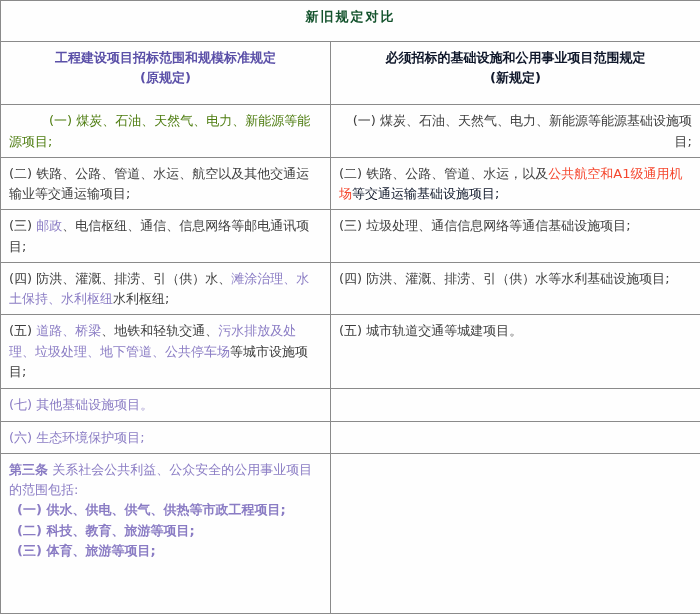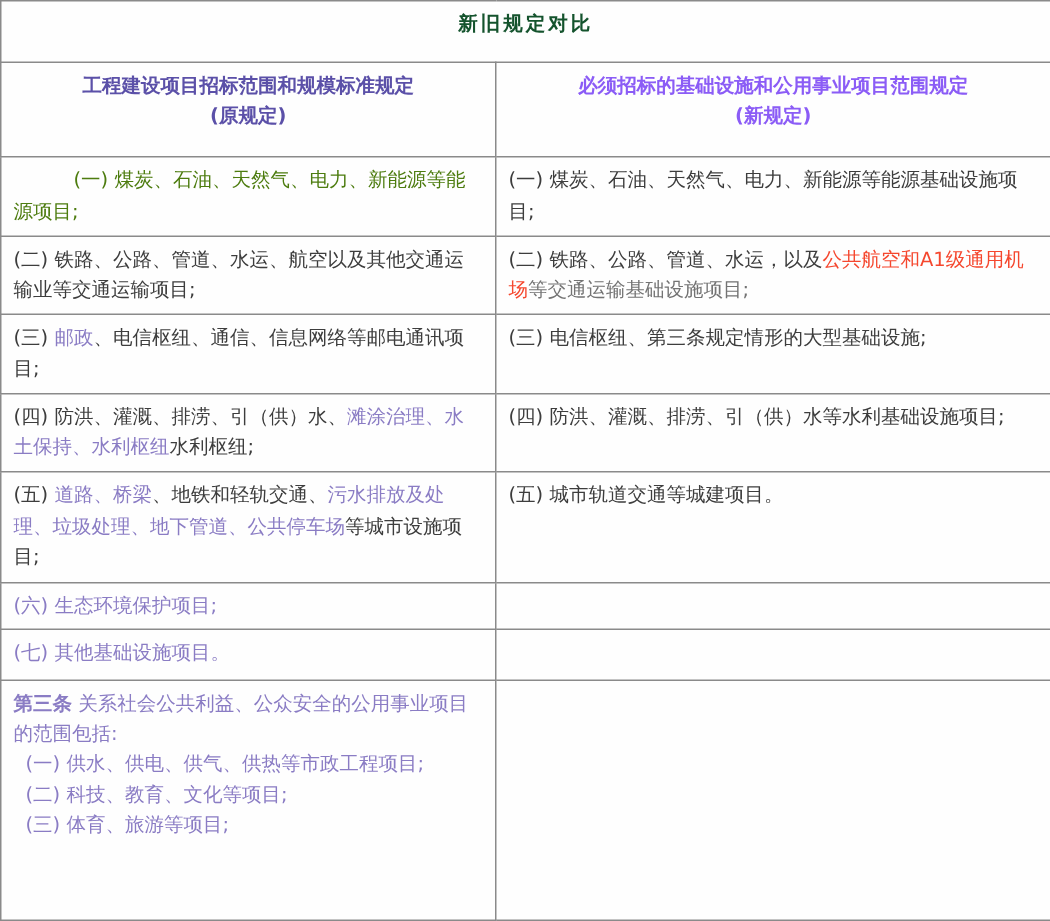--- a/index.html
+++ b/index.html
@@ -8,101 +8,101 @@
   .doc{width:700px;height:614px;border-collapse:collapse;table-layout:fixed;background:#fefefe;}
   .doc td,.doc th{border:1px solid #8a8a8a;box-sizing:border-box;vertical-align:top;
       font-size:13px;line-height:1.55;padding:6px 8px 4px 8px;overflow:hidden;}
   .title-cell{border:1px solid #b5b5b5;border-bottom:2px solid #4f4f4f;
       text-align:center;vertical-align:middle;height:40px;
       font-size:17px;font-weight:700;color:#14532d;letter-spacing:2px;padding:4px;}
   .head-cell{height:62px;text-align:center;vertical-align:middle;font-weight:700;font-size:14px;padding:4px;}
   .col-left{width:330px;}
   .col-right{width:370px;}
   .line{margin:0;}
-  .ind{padding-left:8px;}
+  .ind{padding-left:8px;font-weight:bold;}
 </style>
 </head>
 <body>
 
 <div class="page">
   <table class="doc">
     <colgroup>
       <col class="col-left">
       <col class="col-right">
     </colgroup>
     <tbody>
       <tr>
         <td class="title-cell" colspan="2">新旧规定对比</td>
       </tr>
       <tr>
         <td class="head-cell" id="hdr-left" style="color: rgb(91, 80, 168);">
           <div class="line">工程建设项目招标范围和规模标准规定</div>
           <div class="line">(原规定)</div>
         </td>
-        <td class="head-cell" id="hdr-right" style="color: #8b5cf6;">
+        <td class="head-cell" id="hdr-right" style="color: #0f172a;">
           <div class="line">必须招标的基础设施和公用事业项目范围规定</div>
           <div class="line">(新规定)</div>
         </td>
       </tr>
         <tr>
           <td style="height: 38px;">
             <div class="line"><span style="color: #4d7c0f; margin-left: 40px;">(一) 煤炭、石油、天然气、电力、新能源等能源项目;</span></div>
           </td>
-          <td style="height: 38px;">
+          <td style="height: 38px; text-align: right;">
             <div class="line"><span style="color: rgb(61, 61, 61);">(一) 煤炭、石油、天然气、电力、新能源等能源基础设施项目;</span></div>
           </td>
         </tr>
         <tr>
           <td style="height: 48px;">
             <div class="line"><span style="color: rgb(61, 61, 61);">(二) 铁路、公路、管道、水运、航空以及其他交通运输业等交通运输项目;</span></div>
           </td>
           <td style="height: 48px;">
-            <div class="line"><span style="color: rgb(61, 61, 61);">(二) 铁路、公路、管道、水运，以及</span><span style="color: rgb(245, 71, 46);">公共航空和A1级通用机场</span><span style="color: #737373;">等交通运输基础设施项目;</span></div>
+            <div class="line"><span style="color: rgb(61, 61, 61);">(二) 铁路、公路、管道、水运，以及</span><span style="color: rgb(245, 71, 46);">公共航空和A1级通用机场</span><span style="color: #0f172a;">等交通运输基础设施项目;</span></div>
           </td>
         </tr>
         <tr>
           <td style="height: 40px;">
             <div class="line"><span style="color: rgb(61, 61, 61);">(三) </span><span style="color: rgb(138, 124, 196);">邮政</span><span style="color: rgb(61, 61, 61);">、电信枢纽、通信、信息网络等邮电通讯项目;</span></div>
           </td>
           <td style="height: 40px;">
-            <div class="line"><span style="color: rgb(61, 61, 61);">(三) 电信枢纽、第三条规定情形的大型基础设施;</span></div>
+            <div class="line"><span style="color: rgb(61, 61, 61);">(三) 垃圾处理、通信信息网络等通信基础设施项目;</span></div>
           </td>
         </tr>
         <tr>
           <td style="height: 42px;">
             <div class="line"><span style="color: rgb(61, 61, 61); margin-top: 30px;">(四) 防洪、灌溉、排涝、引（供）水、</span><span style="color: rgb(138, 124, 196);">滩涂治理、水土保持、水利枢纽</span><span style="color: rgb(61, 61, 61);">水利枢纽;</span></div>
           </td>
           <td style="height: 42px;">
             <div class="line"><span style="color: rgb(61, 61, 61);">(四) 防洪、灌溉、排涝、引（供）水等水利基础设施项目;</span></div>
           </td>
         </tr>
         <tr>
           <td style="height: 55px;">
             <div class="line"><span style="color: rgb(61, 61, 61);">(五) </span><span style="color: rgb(138, 124, 196);">道路、桥梁</span><span style="color: rgb(61, 61, 61);">、地铁和轻轨交通、</span><span style="color: rgb(138, 124, 196);">污水排放及处理、垃圾处理、地下管道、公共停车场</span><span style="color: rgb(61, 61, 61);">等城市设施项目;</span></div>
           </td>
           <td style="height: 55px;">
             <div class="line"><span style="color: rgb(61, 61, 61);">(五) 城市轨道交通等城建项目。</span></div>
           </td>
         </tr>
         <tr>
+          <td style="height: 33px;">
+            <div class="line"><span style="color: rgb(138, 124, 196);">(七) 其他基础设施项目。</span></div>
+          </td>
+          <td style="height: 33px;"></td>
+        </tr>
+        <tr>
           <td style="height: 30px;">
             <div class="line"><span style="color: rgb(138, 124, 196);">(六) 生态环境保护项目;</span></div>
           </td>
           <td style="height: 30px;"></td>
         </tr>
         <tr>
-          <td style="height: 33px;">
-            <div class="line"><span style="color: rgb(138, 124, 196);">(七) 其他基础设施项目。</span></div>
-          </td>
-          <td style="height: 33px;"></td>
-        </tr>
-        <tr>
           <td style="height: 156px;">
             <div class="line"><span style="color: rgb(138, 124, 196); font-weight: 700;">第三条</span><span style="color: rgb(138, 124, 196); margin-top: 20px;"> 关系社会公共利益、公众安全的公用事业项目的范围包括:</span></div>
             <div class="line ind"><span style="color: rgb(138, 124, 196);">(一) 供水、供电、供气、供热等市政工程项目;</span></div>
-            <div class="line ind"><span style="color: rgb(138, 124, 196);">(二) 科技、教育、文化等项目;</span></div>
+            <div class="line ind"><span style="color: rgb(138, 124, 196);">(二) 科技、教育、旅游等项目;</span></div>
             <div class="line ind"><span style="color: rgb(138, 124, 196);">(三) 体育、旅游等项目;</span></div>
           </td>
           <td style="height: 156px;"></td>
         </tr>
       </tbody>
   </table>
 </div>
 
 </body></html>

